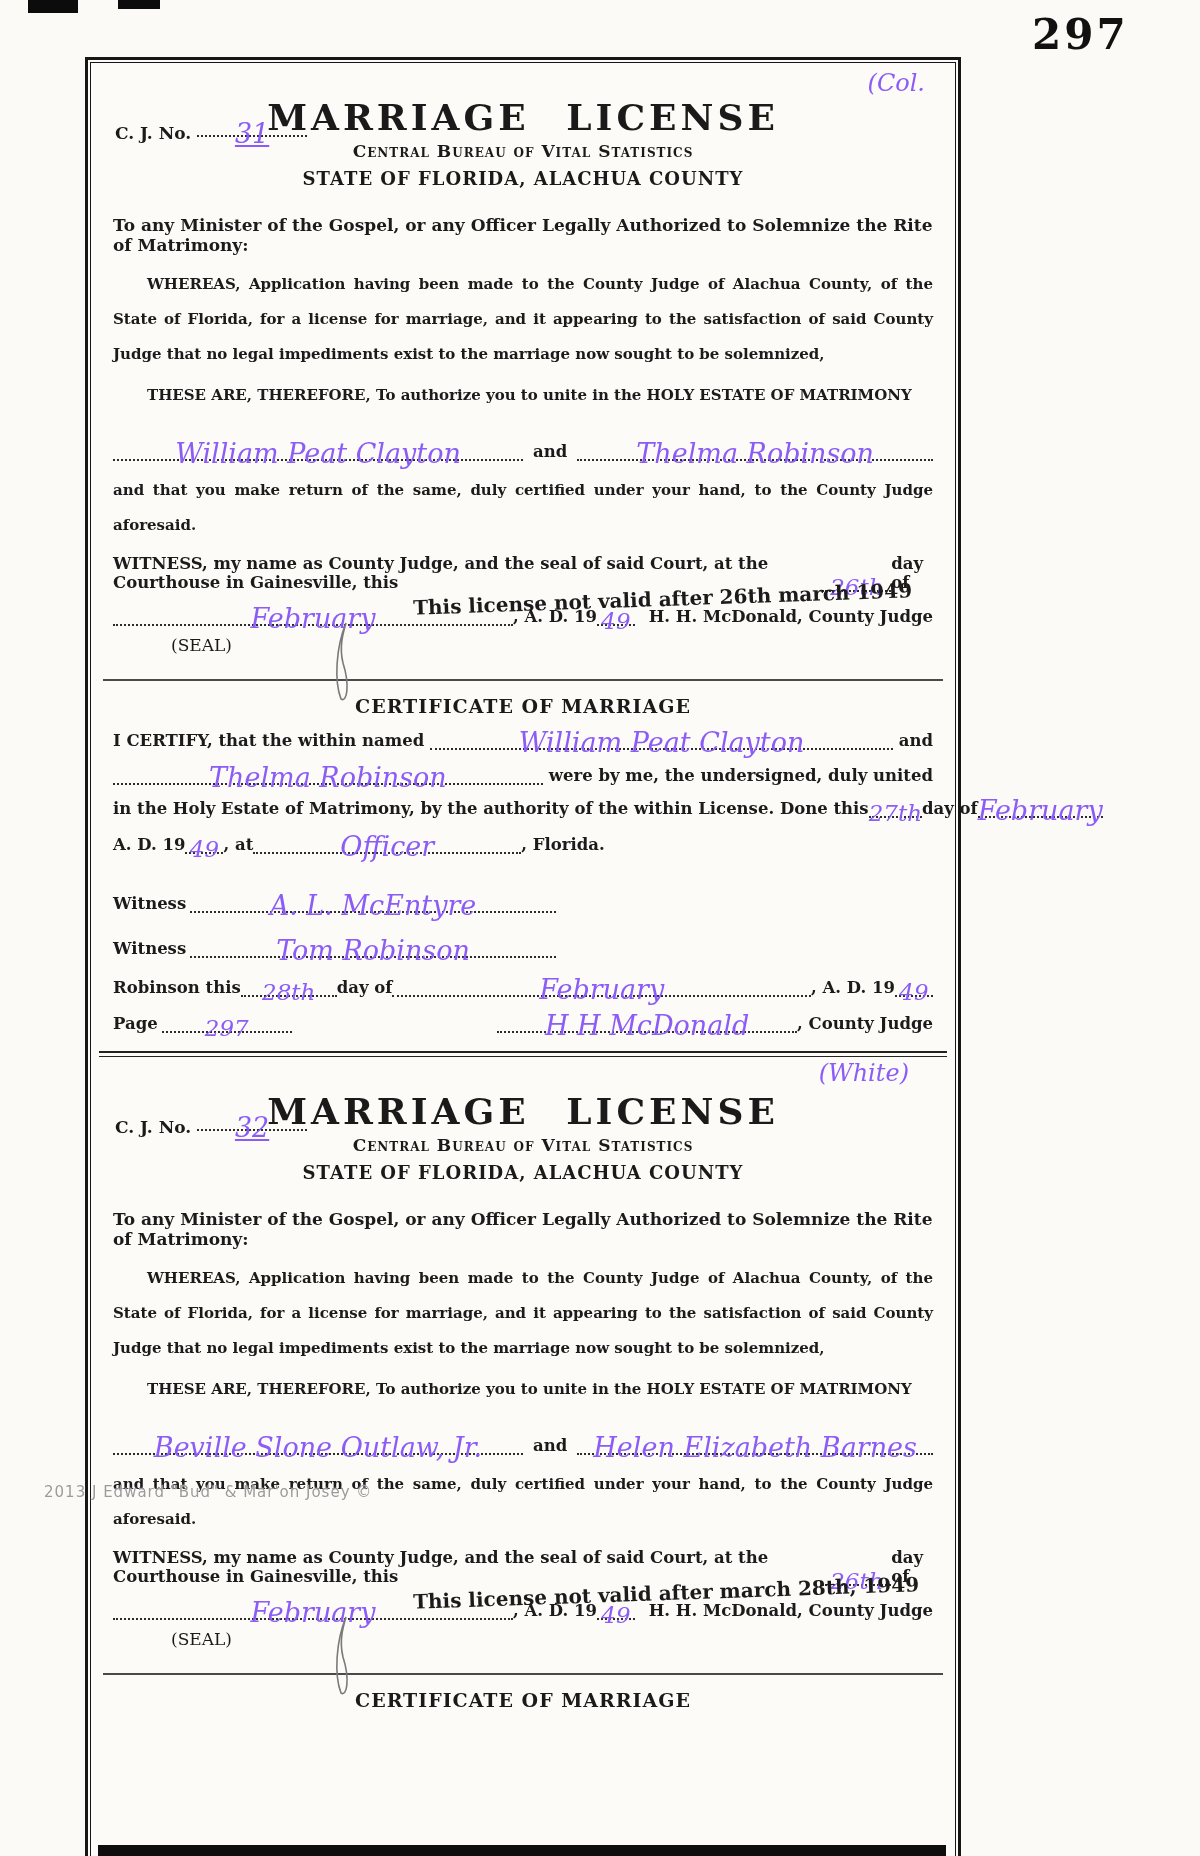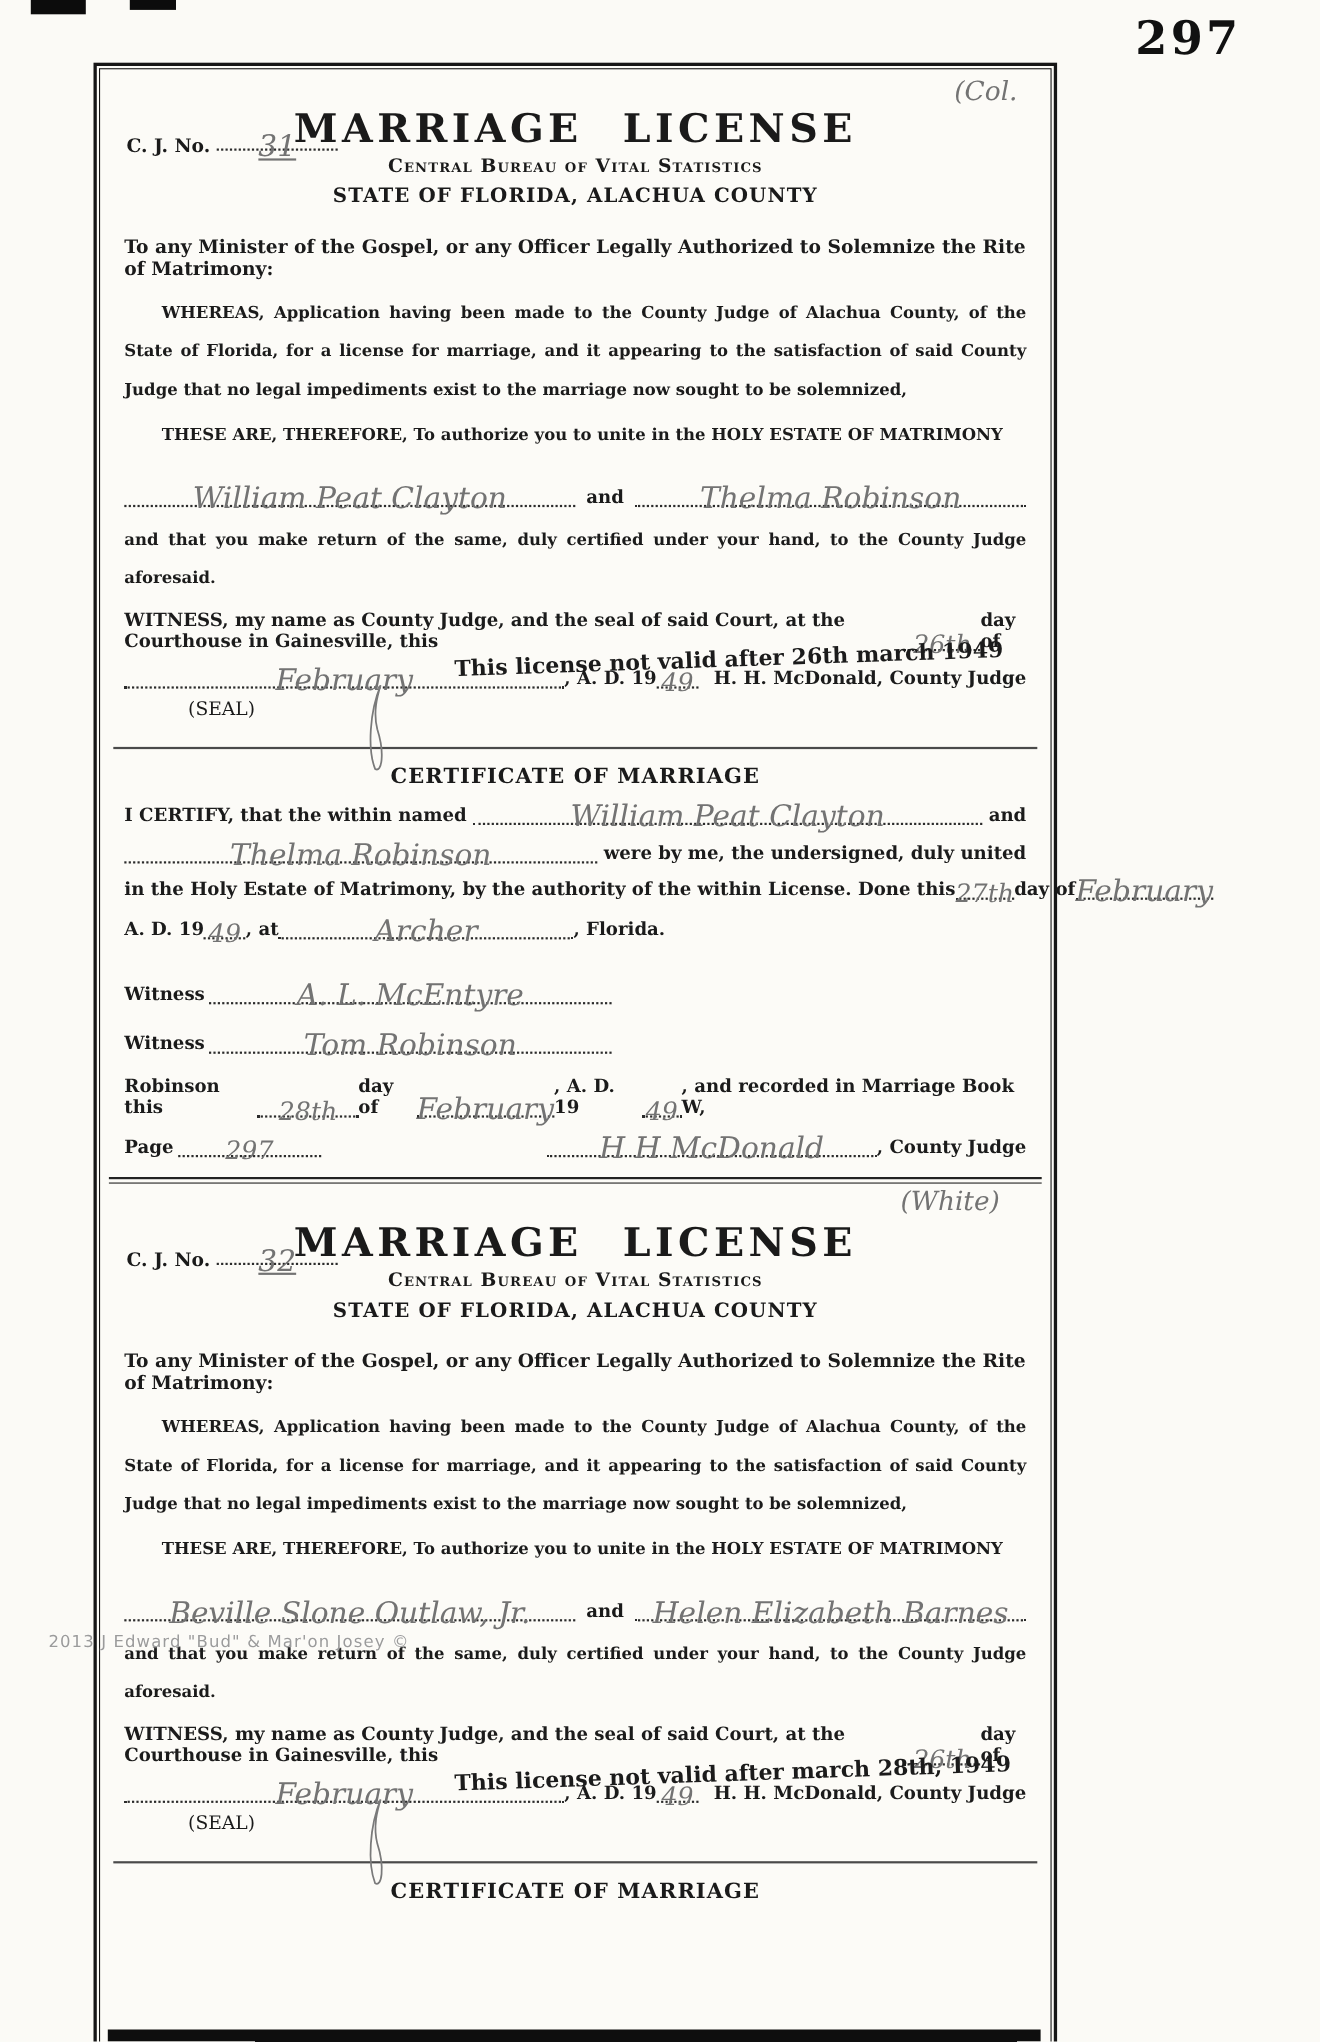--- a/index.html
+++ b/index.html
@@ -50,21 +50,21 @@
   }
   .bureau{font-variant:small-caps;font-weight:bold;font-size:17px;margin-top:4px;letter-spacing:1px;}
   .state{font-weight:bold;font-size:18px;margin-top:7px;letter-spacing:1px;}
   .salutation{margin:26px 0 0 0;font-size:17px;}
   .para{margin:12px 0 0 0;font-size:15px;line-height:35px;text-align:justify;}
   .indent{text-indent:34px;}
   .therefore{margin-top:6px;}
   
   .hw{
     font-family:"DejaVu Serif","Liberation Serif",serif;
-    font-style:italic;font-weight:normal;color:#737373;white-space:nowrap;
+    font-style:italic;font-weight:normal;color:#8b5cf6;white-space:nowrap;
   }
   .fill{
     display:inline-flex;justify-content:center;align-items:flex-end;
     border-bottom:2px dotted #2b2b2b;vertical-align:baseline;
   }
   .name{font-size:27px;line-height:16px;position:relative;top:3px;}
   .small-hw{font-size:23px;line-height:12px;position:relative;top:3px;}
   
   .names-row{display:flex;align-items:flex-end;margin-top:6px;height:42px;font-weight:bold;font-size:16.5px;}
   .groom-fill{width:410px;}
@@ -201,21 +201,21 @@
             <span class="hw name">February</span>
           </span>
       </div>
       <div class="city-line">
         <span>A. D. 19</span>
         <span class="fill yr-fill">
             <span class="hw small-hw">49</span>
           </span>
         <span>, at</span>
         <span class="fill city-fill">
-            <span class="hw name">Archer</span>
+            <span class="hw name">Officer</span>
           </span>
         <span>, Florida.</span>
       </div>
       <div class="two-col">
         <div class="col-left">
           <div class="witness-row">
             <span>Witness</span>
             <span class="fill w-fill">
                 <span class="hw name">A. L. McEntyre</span>
               </span>
@@ -234,21 +234,20 @@
             <span class="hw small-hw">28th</span>
           </span>
         <span>day of</span>
         <span class="fill rmonth-fill">
             <span class="hw name">February</span>
           </span>
         <span>, A. D. 19</span>
         <span class="fill yr-fill">
             <span class="hw small-hw">49</span>
           </span>
-        <span>, and recorded in Marriage Book W,</span>
       </div>
       <div class="page-line">
         <span>Page</span>
         <span class="fill pg-fill">
             <span class="hw small-hw">297</span>
           </span>
         <span class="fill judge-fill">
             <span class="hw name">H H McDonald</span>
           </span>
         <span>, County Judge</span>

